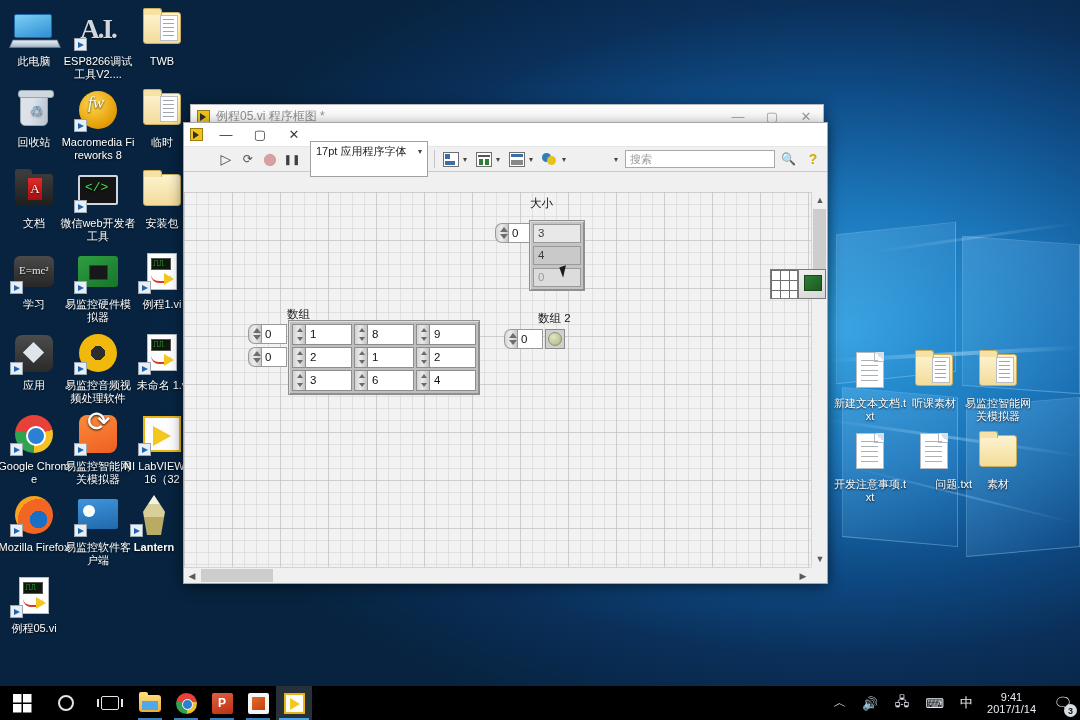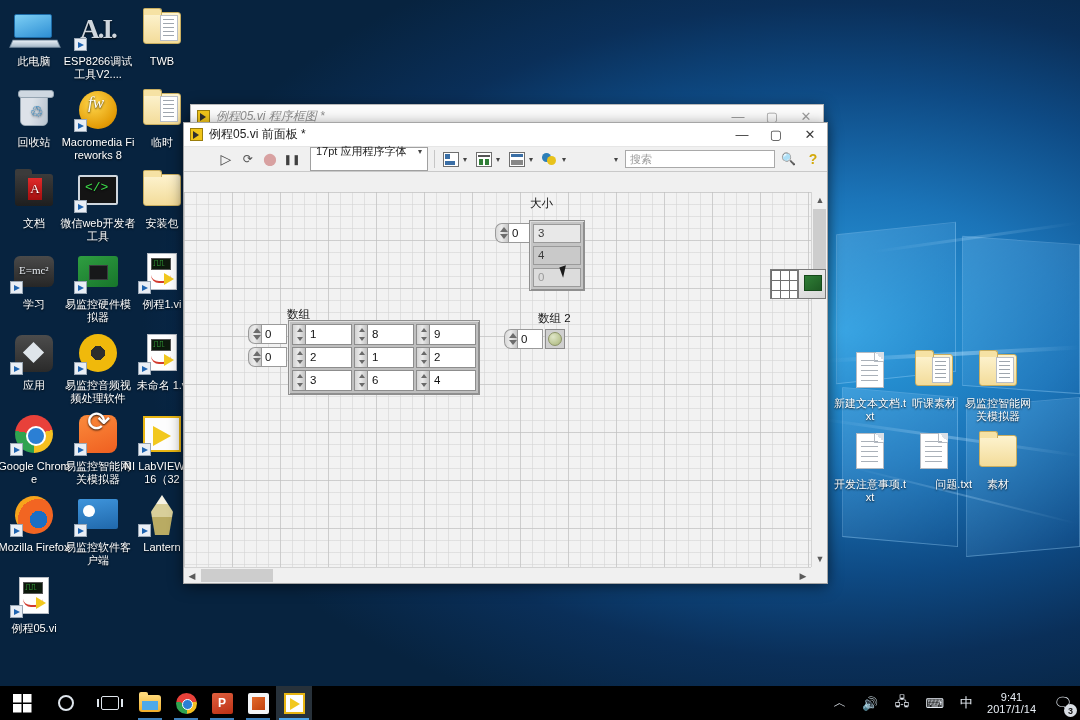--- a/index.html
+++ b/index.html
@@ -408,21 +408,21 @@
   #fp-window {
     left: 183px; top: 122px; width: 645px; height: 462px;
     z-index: 20;
   }
   .titlebar {
     height: 24px; display: flex; align-items: center;
     background: #ffffff;
     font-size: 12px; color: #1b1b1b;
     border-bottom: 1px solid #e6e6e6;
   }
-  #bd-window .titlebar { color: #8e8e8e; background: #fbfbfb; font-style: italic; }
+  #bd-window .titlebar { color: #8e8e8e; background: #fbfbfb; }
   .title-icon {
     width: 13px; height: 13px; margin: 0 6px 0 6px;
     background: #f0c419; border: 1px solid #9a7d0c;
     position: relative; flex: none;
   }
   .title-icon::after {
     content: ""; position: absolute; left: 2px; top: 2px;
     width: 0; height: 0;
     border-left: 6px solid #2f2f2f;
     border-top: 4px solid transparent;
@@ -451,21 +451,21 @@
     padding-left: 4px; gap: 2px;
   }
   .tb-sep { width: 1px; height: 18px; background: #c6c6c6; margin: 0 4px; }
   .tbi {
     width: 20px; height: 20px;
     display: flex; align-items: center; justify-content: center;
     font-size: 13px; color: #3b3b3b;
   }
   .run-arrow { color: #4c4c4c; font-size: 14px; }
   .font-combo {
-    height: 24px; min-width: 118px; background: #fff;
+    height: 36px; min-width: 118px; background: #fff;
     border: 1px solid #a0a0a0;
     display: flex; align-items: center; justify-content: space-between;
     font-size: 11px; padding: 0 2px 16px 5px; color: #1b1b1b;
     margin-left: 6px;
   }
   .combo-caret { font-size: 8px; color: #444; padding: 0 3px; }
   .align-btn {
     height: 20px; display: flex; align-items: center; gap: 1px;
     padding: 0 2px;
   }
@@ -799,21 +799,21 @@
         </div>
         <span class="icon-label">Mozilla Firefox</span>
       </div>
       <div class="icon-cell" style="left: 60px; top: 492px;">
         <div class="icon-glyph">
           <span class="ic-client"></span>
           <span class="shortcut-arrow"></span>
         </div>
         <span class="icon-label">易监控软件客户端</span>
       </div>
-      <div class="icon-cell" style="left: 124px; top: 492px;">
+      <div class="icon-cell" style="left: 116px; top: 492px; font-weight: bold;">
         <div class="icon-glyph">
           <span class="ic-lantern"></span>
           <span class="shortcut-arrow"></span>
         </div>
         <span class="icon-label">Lantern</span>
       </div>
       <div class="icon-cell" style="left: -4px; top: 573px;">
         <div class="icon-glyph">
           <span class="ic-vi">
             <span class="ic-vi-scr"></span>
@@ -908,21 +908,20 @@
       <div class="win-btn">▢</div>
       <div class="win-btn close">✕</div>
     </div>
   </div>
 </div>
 
 <div class="lv-window" id="fp-window">
 
   <div class="titlebar">
     <span class="title-icon"></span>
-    <span class="title-text">例程05.vi 前面板 *</span>
     <div class="win-ctrls">
       <div class="win-btn">—</div>
       <div class="win-btn">▢</div>
       <div class="win-btn close">✕</div>
     </div>
   </div>
 
 
   <div class="toolbar">
     <div style="width:26px"></div>

